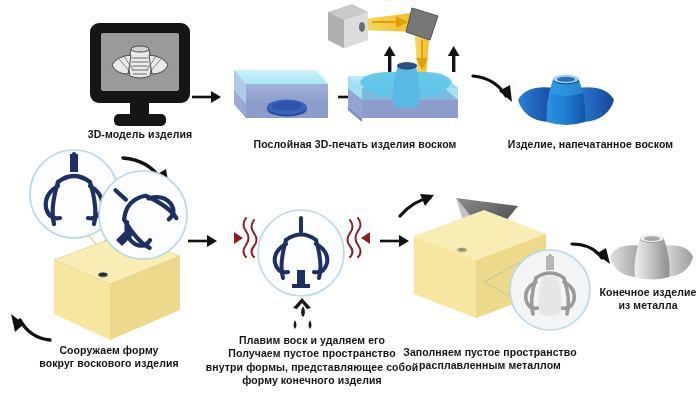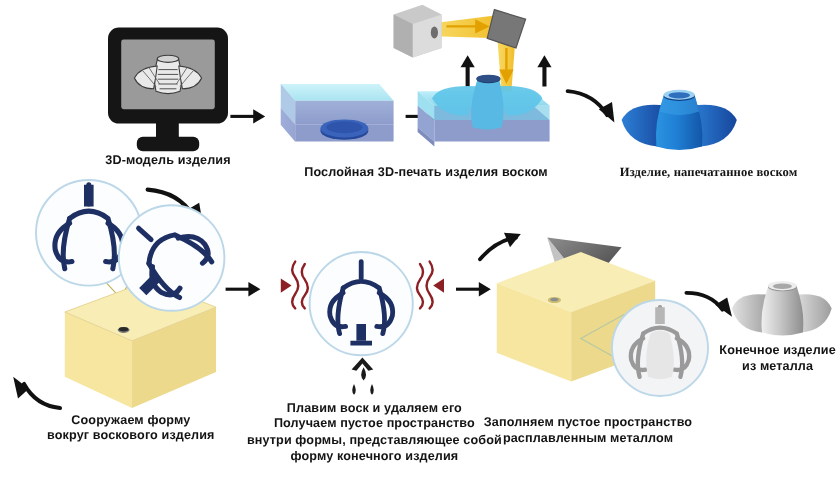--- a/index.html
+++ b/index.html
@@ -166,21 +166,21 @@
       </defs>
       <path d="M44 18 q-30 -4 -38 12 q6 20 30 22 q6 -18 8 -34z" fill="url(#wpWing)"></path>
       <path d="M64 18 q30 -4 38 12 q-6 20 -30 22 q-6 -18 -8 -34z" fill="url(#wpWing)"></path>
       <path d="M41 10 q13 -5 26 0 q8 24 6 42 q-19 6 -38 0 q-2 -20 6 -42z" fill="url(#wpBody)"></path>
       <path d="M41 10 q13 -5 26 0 q2 6 3.6 13 q-16 6 -33 0 q1.6 -7 3.4 -13z" fill="#3ba0e8" opacity="0.55"></path>
       <ellipse cx="54" cy="10" rx="13" ry="4.2" fill="#0f3f86"></ellipse>
       <ellipse cx="54" cy="9" rx="13" ry="4.2" fill="#9ed2f2"></ellipse>
       <ellipse cx="54" cy="9.4" rx="9" ry="2.6" fill="#2f6fbe"></ellipse>
     </svg>
   </div>
-  <div class="cap" style="left:483px;top:138px;width:215px;font-family:Liberation Serif, serif;">Изделие, напечатанное воском</div>
+  <div class="cap" style="left:483px;top:138px;width:215px;">Изделие, напечатанное воском</div>
 
   <svg class="arrow-svg" style="left:120px;top:152px;" width="60" height="48" viewBox="0 0 60 48">
     <path d="M3 6 q26 2 38 22" stroke="#111" stroke-width="3.4" fill="none" stroke-linecap="round"></path>
     <path d="M34 24 L49 35 L46 17 Z" fill="#111"></path>
   </svg>
 
   <svg class="abs" style="left:30px;top:190px;" width="130" height="70" viewBox="0 0 130 70">
     <path d="M22 6 L70 58 L104 4" stroke="#b6a23a" stroke-width="1" fill="none" opacity="0.85"></path>
   </svg>
 

